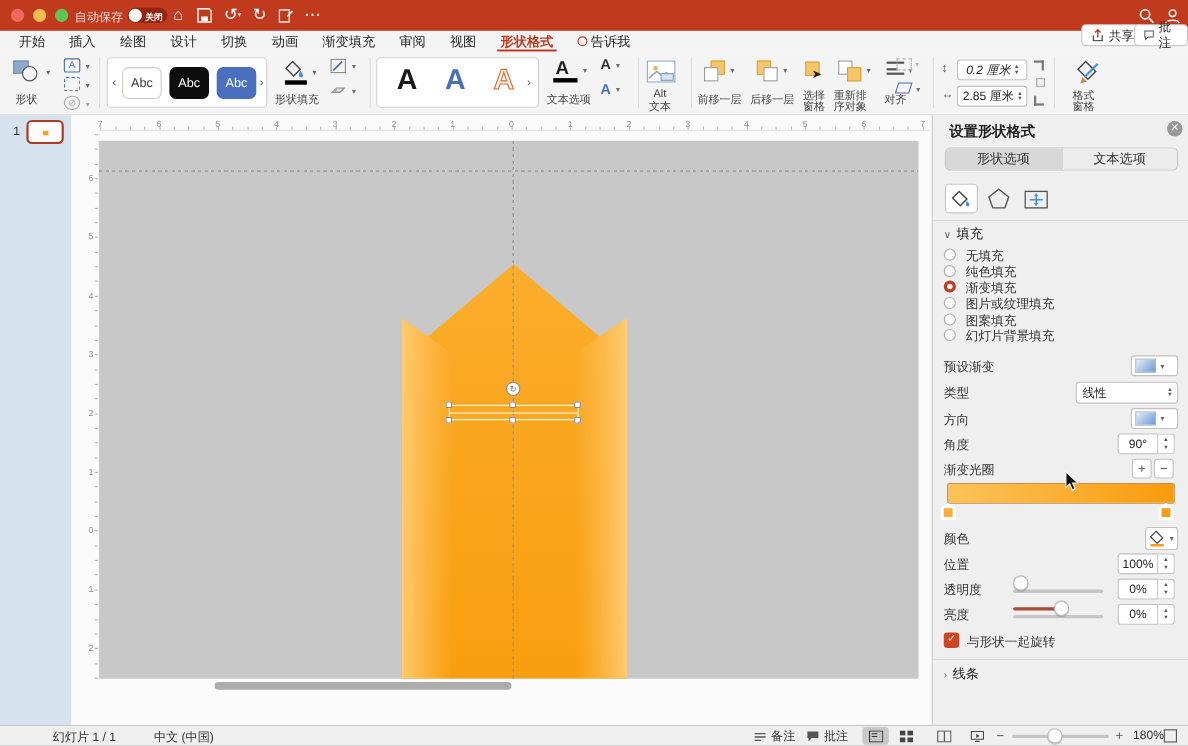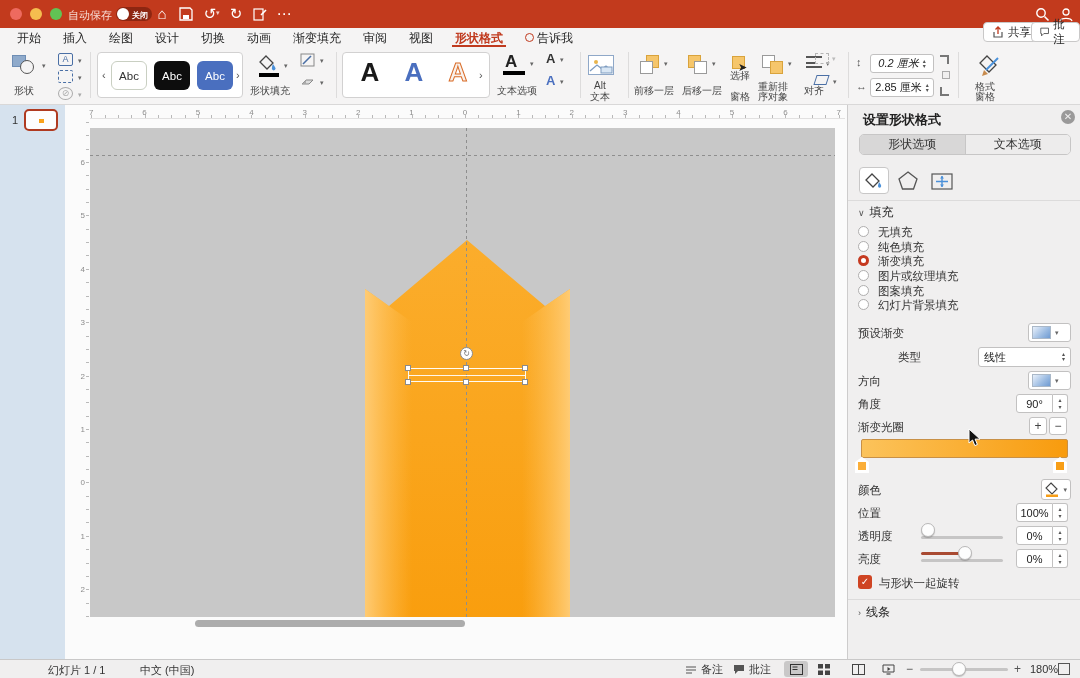--- a/index.html
+++ b/index.html
@@ -100,21 +100,21 @@
   .sq-y { width:13px; height:13px; background:#F6C66B; border:1px solid #D9A33C; }
   .sq-w { width:13px; height:13px; background:#fff; border:1px solid #9A9A9A; }
   #bf-ic1 { left:646px; top:8px; } #bf-ic2 { left:640px; top:14px; }
   #bf-caret { left:664px; top:13px; }
   #bf-label { left:634px; top:37px; }
   #sb-ic1 { left:688px; top:8px; } #sb-ic2 { left:694px; top:14px; }
   #sb-caret { left:712px; top:13px; }
   #sb-label { left:682px; top:37px; }
   #sel-ic { left:732px; top:9px; }
   #sel-cursor { left:738px; top:14px; font-size:11px; color:#222; }
-  #sel-l1 { left:730px; top:22px; } #sel-l2 { left:730px; top:43px; }
+  #sel-l1 { left:730px; top:33px; } #sel-l2 { left:730px; top:43px; }
   #ro-ic1 { left:762px; top:8px; } #ro-ic2 { left:770px; top:14px; }
   #ro-caret { left:788px; top:13px; }
   #ro-l1 { left:758px; top:33px; } #ro-l2 { left:758px; top:43px; }
   #align-ic { left:806px; top:9px; width:16px; height:12px; border-top:2px solid #555; border-bottom:2px solid #555; }
   #align-mid { position:absolute; left:0px; top:4px; width:10px; height:2px; background:#555; }
   #align-caret { left:826px; top:13px; }
   #align-label { left:804px; top:37px; }
   #group-ic { left:815px; top:6px; width:14px; height:11px; border:1px dashed #B5B5B5; }
   #group-caret { left:832px; top:8px; color:#BBB; }
   #rotate-ic { left:815px; top:28px; width:13px; height:10px; border:1.5px solid #4A6FA5; transform:skewX(-18deg); }
@@ -189,21 +189,21 @@
   .radio { position:absolute; left:0; top:1px; width:11px; height:11px; border-radius:50%; background:#fff; border:1px solid #AFAEAE; }
   .radio.sel { border:3.5px solid #C5391F; }
   .radio-label { position:absolute; left:20px; top:0; font-size:11.5px; color:#333; white-space:nowrap; }
 
   .prow-label { font-size:11.5px; color:#333; }
   #preset-label { left:10px; top:221px; }
   #preset-btn { left:180px; top:218px; }
   .swatchbtn { width:43px; height:19px; background:#fff; border:1px solid #C2C1C1; border-radius:3px;
                display:flex; align-items:center; padding:0 3px; gap:4px; }
   .swatch { width:19px; height:13px; background:linear-gradient(135deg,#E8F0FA 0%,#9BBBE2 60%,#6F9BD2 100%); border:1px solid #AAB8C8; }
-  #type-label { left:10px; top:245px;margin-left:40px; }
+  #type-label { left:10px; top:245px; }
   #type-dd { left:130px; top:242px; width:93px; height:20px; background:#fff; border:1px solid #C2C1C1; border-radius:3px;
              display:flex; align-items:center; justify-content:space-between; padding:0 5px; font-size:11px; color:#222; }
   #dir-label { left:10px; top:269px; }
   #dir-btn { left:180px; top:266px; }
   #angle-label { left:10px; top:292px; }
   .spinwrap { display:flex; }
   .spinbox { width:37px; height:19px; background:#fff; border:1px solid #C2C1C1; border-radius:3px 0 0 3px;
              font-size:11px; color:#222; display:flex; align-items:center; justify-content:center; }
   .spinstep { width:15px; height:19px; background:#fff; border:1px solid #C2C1C1; border-left:none; border-radius:0 3px 3px 0;
               display:flex; flex-direction:column; align-items:center; justify-content:center; font-size:6px; color:#555; line-height:7px; }

